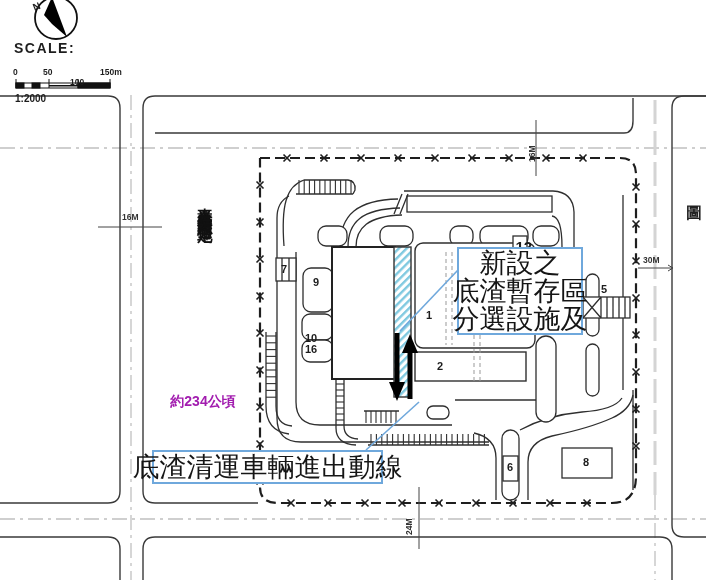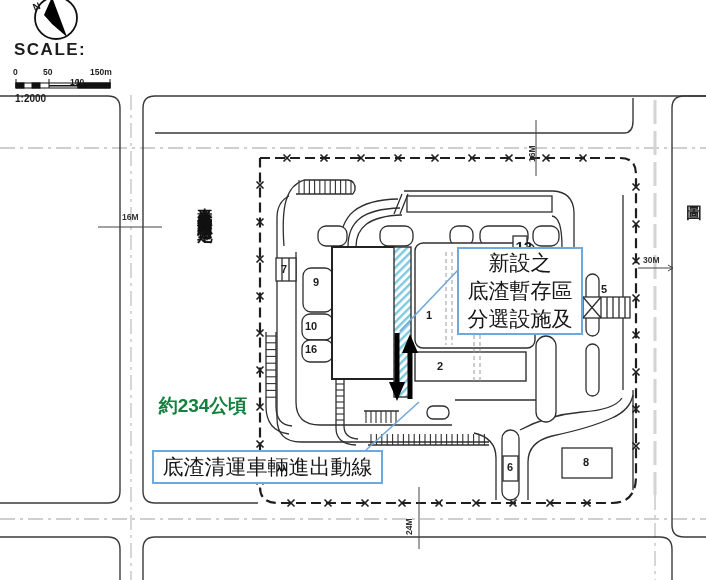--- a/index.html
+++ b/index.html
@@ -5,31 +5,31 @@
   :root{ --accent:#6fa8dc; --ink:#2b2b2b; --gray:#c0c0c0; }
   html,body{margin:0;padding:0;background:#fff;}
   #stage{position:relative;width:706px;height:580px;background:#fff;overflow:hidden;
          font-family:"Liberation Sans",sans-serif;}
   #plan{position:absolute;left:0;top:0;}
   .lbl{position:absolute;color:#1d1d1d;font-weight:bold;white-space:nowrap;z-index:2;}
   .zone{font-size:11px;}
   .zone-sm{font-size:15px;}
   .dim{font-size:8.5px;color:#333;}
   .rot{transform:rotate(-90deg);transform-origin:left top;}
-  .scale-title{font-size:17px;letter-spacing:1.5px;}
+  .scale-title{font-size:14px;letter-spacing:1.5px;}
   .tick{font-size:8.5px;}
   .ratio{font-size:10px;}
   .north-n{font-size:10px;transform:rotate(-22deg);}
   .vtext{writing-mode:vertical-rl;text-orientation:upright;font-size:15px;font-weight:bold;
          letter-spacing:1.8px;line-height:1;color:#111;}
-  .area-lbl{font-size:19px;font-weight:bold;text-align:center;color:#15803d;}
+  .area-lbl{font-size:14px;font-weight:bold;text-align:center;color:#a21caf;}
   .callout{position:absolute;box-sizing:border-box;background:#fff;border:2.5px solid var(--accent);
            z-index:3;display:flex;flex-direction:column;align-items:center;justify-content:center;
            color:#151515;}
-  .callout .cl{font-size:21px;line-height:28px;white-space:nowrap;}
+  .callout .cl{font-size:27px;line-height:28px;white-space:nowrap;}
   .edge-char{font-size:16px;font-weight:bold;color:#222;}
 </style>
 </head>
 <body>
 
 <div id="stage">
 
 <svg id="plan" width="706" height="580" viewBox="0 0 706 580">
   <defs>
     <pattern id="hatch" width="5.5" height="5.5" patternTransform="rotate(45)" patternUnits="userSpaceOnUse">
@@ -313,21 +313,21 @@
     <rect x="78" y="83" width="32" height="5" fill="#111"></rect>
     <path d="M16,79 V88 M49,79 V88 M78,79 V88 M110,79 V88" stroke-width="1"></path>
   </g>
 </svg>
 
 <span class="lbl north-n" style="left:33px;top:1px;">N</span>
 <span class="lbl scale-title" style="left:14px;top:40px;">SCALE:</span>
 <span class="lbl tick" style="left:13px;top:67px;">0</span>
 <span class="lbl tick" style="left:43px;top:67px;text-align:right;">50</span>
 <span class="lbl tick" style="left:70px;top:77px;">100</span>
-<span class="lbl tick" style="left:90px;top:67px;">150m</span>
+<span class="lbl tick" style="left:100px;top:67px;">150m</span>
 <span class="lbl ratio" style="left:15px;top:93px;">1:2000</span>
 
 <div class="vtext" style="position:absolute;left:198px;top:196px;height:206px;z-index:2;">事業廢棄物處理中心預定地</div>
 <div class="lbl area-lbl" style="left:157px;top:393px;width:92px;">約234公頃</div>
 
 <div class="callout" style="left:457px;top:247px;width:126px;height:88px;">
   <span class="cl">新設之</span>
   <span class="cl">底渣暫存區</span>
   <span class="cl">分選設施及</span>
 </div>
@@ -340,19 +340,19 @@
 <span class="lbl dim" style="left:643px;top:255px;">30M</span>
 <span class="lbl dim rot" style="left:404px;top:535px;">24M</span>
 
 <span class="lbl zone" style="left:426px;top:309px;">1</span>
 <span class="lbl zone" style="left:437px;top:360px;">2</span>
 <span class="lbl zone" style="left:601px;top:283px;">5</span>
 <span class="lbl zone" style="left:507px;top:461px;">6</span>
 <span class="lbl zone" style="left:281px;top:263px;">7</span>
 <span class="lbl zone" style="left:583px;top:456px;">8</span>
 <span class="lbl zone" style="left:313px;top:276px;">9</span>
-<span class="lbl zone" style="left:305px;top:320px;">10</span>
+<span class="lbl zone" style="left:305px;top:332px;">10</span>
 <span class="lbl zone" style="left:305px;top:343px;">16</span>
 <span class="lbl zone-sm lbl" style="left:515.5px;top:238px;font-weight:bold;">12</span>
 
 <span class="lbl edge-char" style="left:686px;top:203px;">圖</span>
 
 </div>
 
 </body></html>

